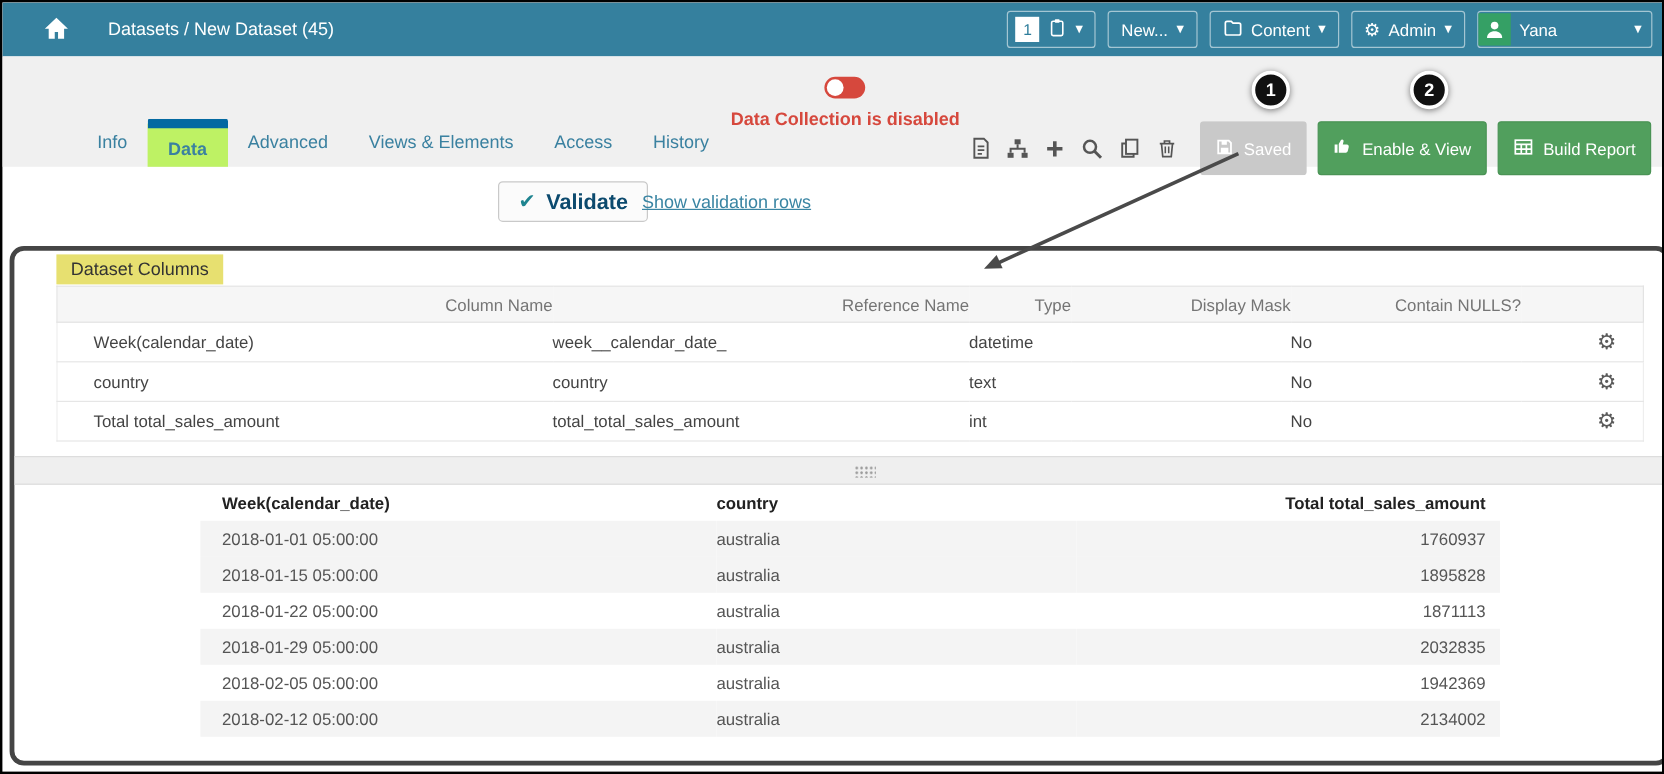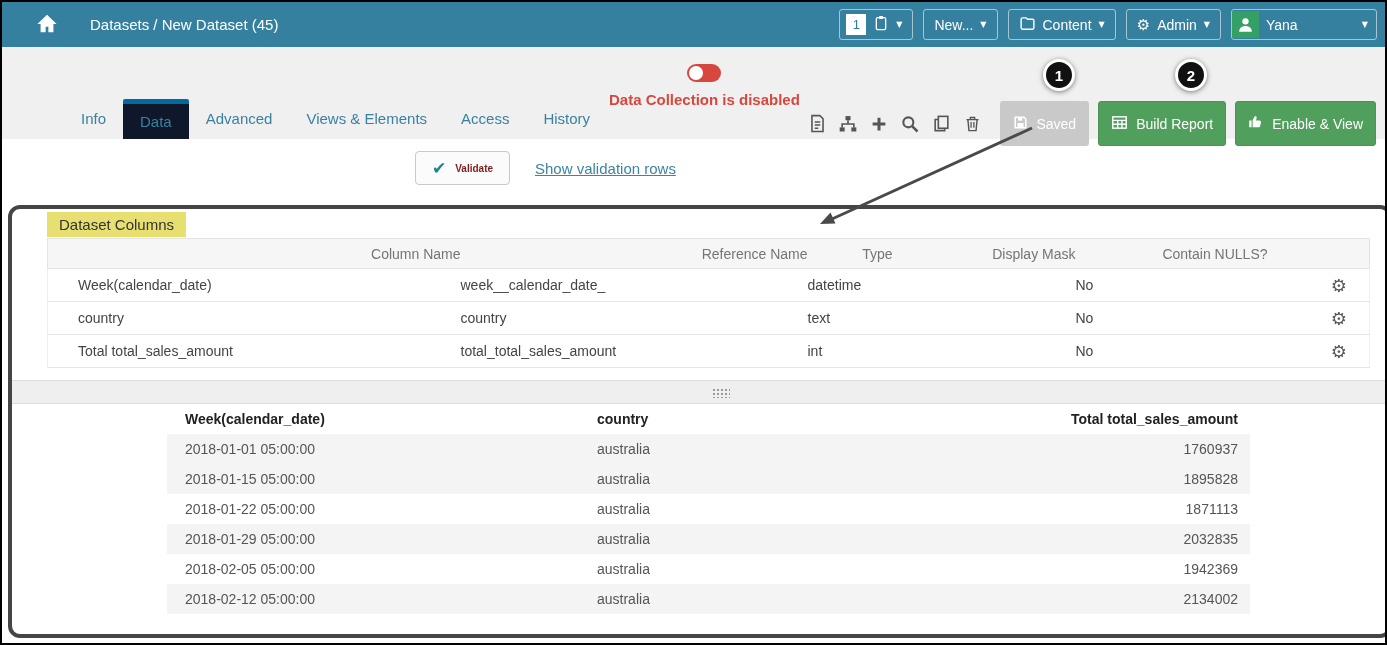--- a/index.html
+++ b/index.html
@@ -21,33 +21,33 @@
 
   
   .band { position:absolute; left:0; top:45px; width:100%; height:92px; background:#f0f0f0; }
   .toggle-row { position:absolute; left:607px; top:17px; display:flex; align-items:center; gap:9px;flex-direction:column; }
   .toggle { width:34px; height:18px; border-radius:9px; background:#d6483d; position:relative; cursor:pointer; }
   .toggle .knob { position:absolute; left:2px; top:2px; width:14px; height:14px; border-radius:50%; background:#fff; }
   .toggle-label { color:#d6483d; font-weight:bold; font-size:15px; }
 
   .tabs { position:absolute; left:62px; bottom:0; display:flex; height:40px; }
   .tab { height:40px; line-height:40px; padding:0 17px; font-size:15px; color:#3a81a0; cursor:pointer; }
-  .tab.active { background:#0f172a; border-top:5px solid #0369a1; line-height:36px; border-radius:2px 2px 0 0; }
+  .tab.active { background:#bef264; border-top:8px solid #0369a1; line-height:36px; border-radius:2px 2px 0 0;font-weight:bold; }
 
   .tools { position:absolute; right:9px; top:54px; display:flex; align-items:center; gap:9px; }
   .icon-btn { width:22px; height:24px; display:flex; align-items:center; justify-content:center; cursor:pointer; }
   .btn { height:45px; border-radius:3px; display:flex; align-items:center; gap:8px; padding:0 12px; color:#fff; font-size:14px; cursor:pointer; border:1px solid transparent; }
   .btn.saved { background:#c9c9c9; margin-left:8px; }
   .btn.green { background:#519f5d; border-color:#4a9355; }
   .btn.green + .btn.green { margin-left:0; }
 
   
   .validate-btn { position:absolute; left:413px; top:149px; height:34px; background:#fbfbfb; border:1px solid #c9c9c9; border-radius:4px; display:flex; align-items:center; gap:9px; padding:0 16px; cursor:pointer; }
   .validate-check { color:#1f8490; font-size:17px; font-family:"DejaVu Sans", sans-serif; }
-  .validate-btn span.lbl { color:#7f1d1d; font-weight:bold; font-size:10px; }
+  .validate-btn span.lbl { color:#0c4a6e; font-weight:bold; font-size:18px; }
   .show-link { position:absolute; left:533px; top:158px; color:#3a85a3; font-size:15px; text-decoration:underline; cursor:pointer; }
 
   
   .callout { position:absolute; width:32px; height:32px; border-radius:50%; background:#111; border:3px solid #fff; box-shadow:0 1px 5px rgba(0,0,0,.5); color:#fff; font-weight:bold; font-size:15px; display:flex; align-items:center; justify-content:center; z-index:30; }
   .callout.c1 { left:1041px; top:57px; }
   .callout.c2 { left:1173px; top:57px; }
   .arrow-overlay { position:absolute; left:786px; top:109px; z-index:25; pointer-events:none; }
 
   
   .annobox { position:absolute; left:6px; top:203px; width:1384px; height:433px; border:4px solid #454545; border-radius:12px; background:#fff; overflow:hidden; }
@@ -194,34 +194,34 @@
           <svg viewBox="0 0 24 24" width="15" height="15">
               <path d="M3.5 3.5h14l3 3v14h-17z" fill="none" stroke="#fff" stroke-width="2.4"></path>
               <rect x="8" y="4" width="7" height="5" fill="#fff"></rect>
               <rect x="7" y="13" width="10" height="7" fill="#fff"></rect>
             </svg>
         </span>
         <span>Saved</span>
       </div>
       <div class="btn green">
         <span>
+          <svg viewBox="0 0 20 20" width="16" height="16">
+              <path d="M1.5 8h3v8.5h-3zM5.8 16.5h7.4c1 0 1.8-.7 2-1.6l1-4.4c.3-1.2-.7-2.4-1.9-2.4H10l.8-3.4c.2-1-.5-1.9-1.5-1.9-.5 0-.9.2-1.2.6L5.8 7.6z" fill="#fff"></path>
+            </svg>
+        </span>
+        <span>Enable &amp; View</span>
+      </div>
+      <div class="btn green">
+        <span>
           <svg viewBox="0 0 24 24" width="17" height="17">
               <rect x="2.5" y="4" width="19" height="16" fill="none" stroke="#fff" stroke-width="2"></rect>
               <path d="M2.5 9h19M9.5 9v11M15.5 9v11M2.5 14.5h19" stroke="#fff" stroke-width="2"></path>
             </svg>
         </span>
         <span>Build Report</span>
-      </div>
-      <div class="btn green">
-        <span>
-          <svg viewBox="0 0 20 20" width="16" height="16">
-              <path d="M1.5 8h3v8.5h-3zM5.8 16.5h7.4c1 0 1.8-.7 2-1.6l1-4.4c.3-1.2-.7-2.4-1.9-2.4H10l.8-3.4c.2-1-.5-1.9-1.5-1.9-.5 0-.9.2-1.2.6L5.8 7.6z" fill="#fff"></path>
-            </svg>
-        </span>
-        <span>Enable &amp; View</span>
       </div>
     </div>
   </div>
 
   <div class="validate-btn">
     <span class="validate-check">✔</span>
     <span class="lbl">Validate</span>
   </div>
   <a class="show-link">Show validation rows</a>
 

